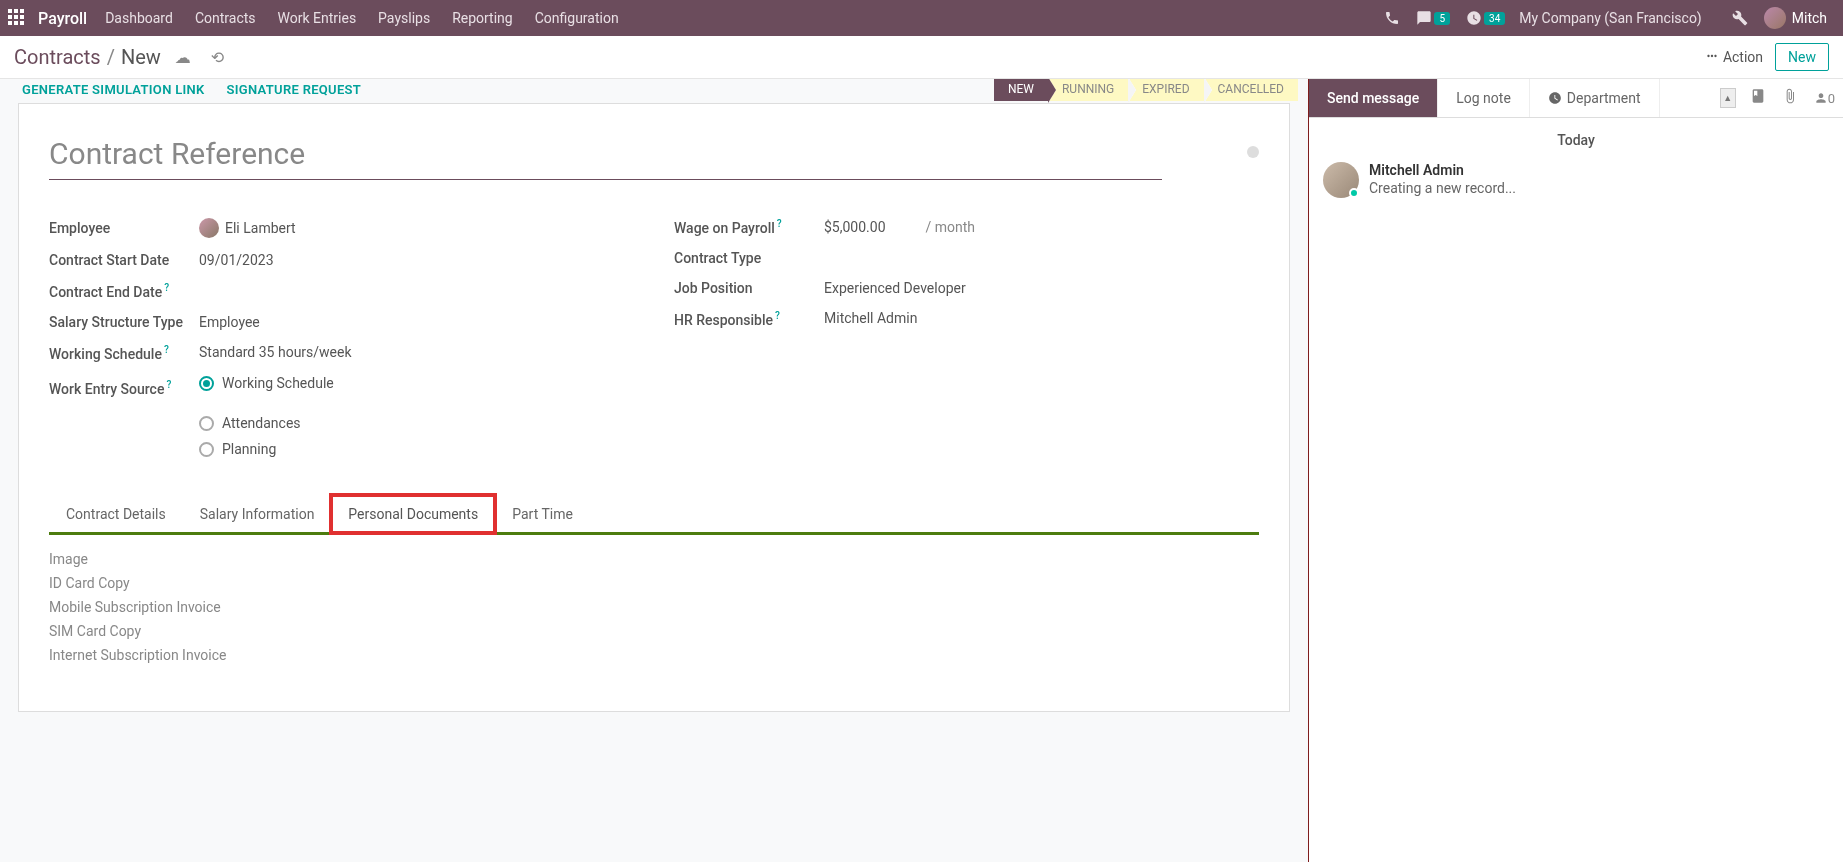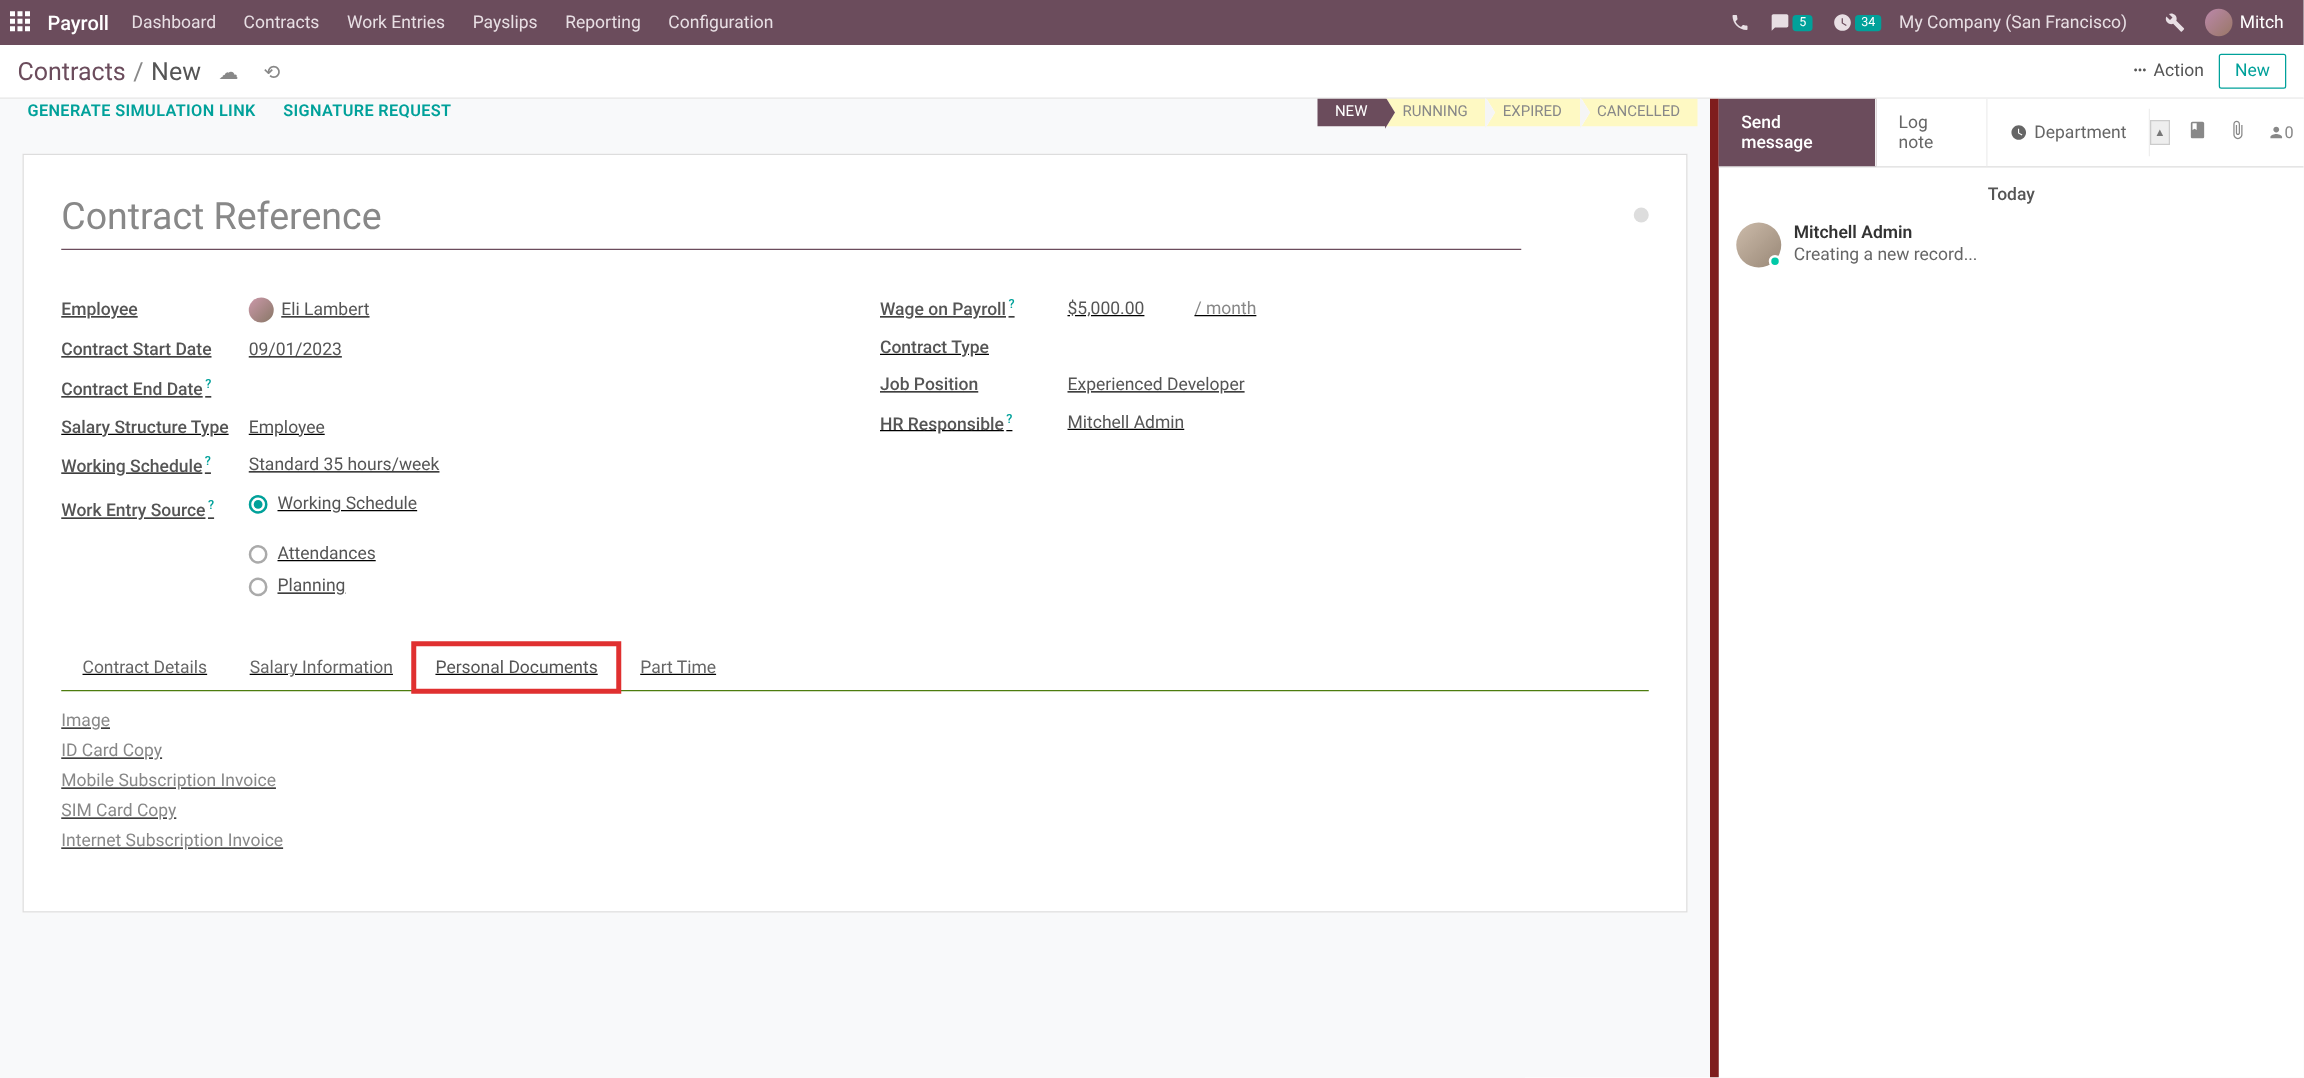--- a/index.html
+++ b/index.html
@@ -36,55 +36,55 @@
 .bc-sep { margin: 0 6px; color: #888; font-size: 20px; }
 .bc-current { color: #555; font-size: 20px; }
 .bc-icon { margin-left: 14px; color: #888; cursor: pointer; font-size: 16px; }
 .bc-spacer { flex: 1; }
 .action-btn { display: flex; align-items: flex-start; color: #555; font-size: 14px; margin-right: 12px; cursor: pointer; }
 .action-btn svg { width: 14px; height: 14px; fill: #555; margin-right: 4px; }
 .new-btn { border: 1px solid #00a19a; color: #00a19a; padding: 5px 12px; font-size: 14px; background: #fff; cursor: pointer; border-radius: 2px; }
 
 .main-layout { display: flex; height: calc(100vh - 79px); }
 .content-col { flex: 1; overflow-y: auto; position: relative; }
-.sidebar-col { width: 475px; border-left: 7px solid #7f1d1d; background: #fff; display: flex; flex-direction: column; }
+.sidebar-col { width: 535px; border-left: 1px solid #7f1d1d; background: #fff; display: flex; flex-direction: column; }
 
 .status-row { display: flex; align-items: center; padding: 0 10px 0 22px; height: 20px; position: relative; }
 .gen-link { color: #00a19a; font-size: 13px; font-weight: 600; letter-spacing: 0.3px; text-transform: uppercase; cursor: pointer; margin-right: 22px; }
 .status-spacer { flex: 1; }
 .status-arrow { display: flex; align-items: center; }
 .status-seg { padding: 5px 14px; font-size: 12px; color: #888; background: #fef9c3; position: relative; cursor: pointer; }
 .status-seg.active { background: #6b4c5c; color: #fff; }
 .status-seg::after { content: ''; position: absolute; right: -8px; top: 0; border-left: 8px solid #f5f5f5; border-top: 13px solid transparent; border-bottom: 13px solid transparent; z-index: 1; }
 .status-seg.active::after { border-left-color: #6b4c5c; }
 .status-seg:last-child::after { display: none; }
 .status-seg::before { content: ''; position: absolute; left: 0; top: 0; border-left: 8px solid #fff; border-top: 13px solid transparent; border-bottom: 13px solid transparent; }
 .status-seg:first-child::before { display: none; }
 
-.form-card { background: #fff; margin: 24px 18px 18px 18px; border: 1px solid #ddd; padding: 24px 30px; text-decoration: underline; }
+.form-card { background: #fff; margin: 4px 18px 18px 18px; border: 1px solid #ddd; padding: 24px 30px; }
 .title-input-wrap { position: relative; margin-bottom: 38px; }
 .title-input { width: 92%; border: none; border-bottom: 1px solid #6b4c5c; font-size: 30px; color: #555; padding: 8px 0; outline: none; }
 .title-input::placeholder { color: #888; }
 .status-dot { position: absolute; right: 0; top: 18px; width: 12px; height: 12px; border-radius: 50%; background: #ddd; }
 
 .two-col { display: flex; gap: 40px; }
 .col { flex: 1; }
 .field-row { display: flex; align-items: center; margin-bottom: 14px; font-size: 14px; }
 .field-label { width: 150px; color: #555; font-weight: 500; position: relative; }
 .field-label .help { color: #00a19a; font-size: 10px; margin-left: 2px; vertical-align: super; }
 .field-value { color: #555; flex: 1; display: flex; align-items: center; }
 .avatar-emp { width: 20px; height: 20px; border-radius: 50%; background: linear-gradient(135deg,#c9a,#876); margin-right: 6px; }
 
 .radio-group { margin-left: 150px; }
 .radio-item { display: flex; align-items: center; margin-bottom: 10px; font-size: 14px; color: #555; cursor: pointer; }
 .radio-circle { width: 15px; height: 15px; border: 2px solid #aaa; border-radius: 50%; margin-right: 8px; display: flex; align-items: center; justify-content: center; }
 .radio-circle.checked { border-color: #00a19a; }
 .radio-circle.checked::after { content: ''; width: 7px; height: 7px; background: #00a19a; border-radius: 50%; }
 
-.tabs { display: flex; border-bottom: 1px solid #4d7c0f; margin-top: 28px; }
+.tabs { display: flex; border-bottom: 3px solid #4d7c0f; margin-top: 28px; }
 .tab { padding: 10px 16px; font-size: 14px; color: #666; border: 1px solid transparent; border-bottom: none; cursor: pointer; background: #fff; }
 .tab.active { border-color: #ddd; color: #555; margin-bottom: -1px; position: relative; z-index: 1; }
 .tab.highlight { outline: 4px solid #e03030; outline-offset: -2px; }
 
 .tab-content { padding: 16px 0; }
 .doc-item { color: #888; font-size: 14px; margin-bottom: 8px; cursor: pointer; max-width: 180px; }
 
 .chat-tabs { display: flex; border-bottom: 1px solid #ddd; align-items: center; }
 .chat-tab { padding: 11px 18px; font-size: 14px; color: #666; cursor: pointer; border-right: 1px solid #eee; display: flex; align-items: center; }
 .chat-tab.primary { background: #6b4c5c; color: #fff; font-weight: 500; }

